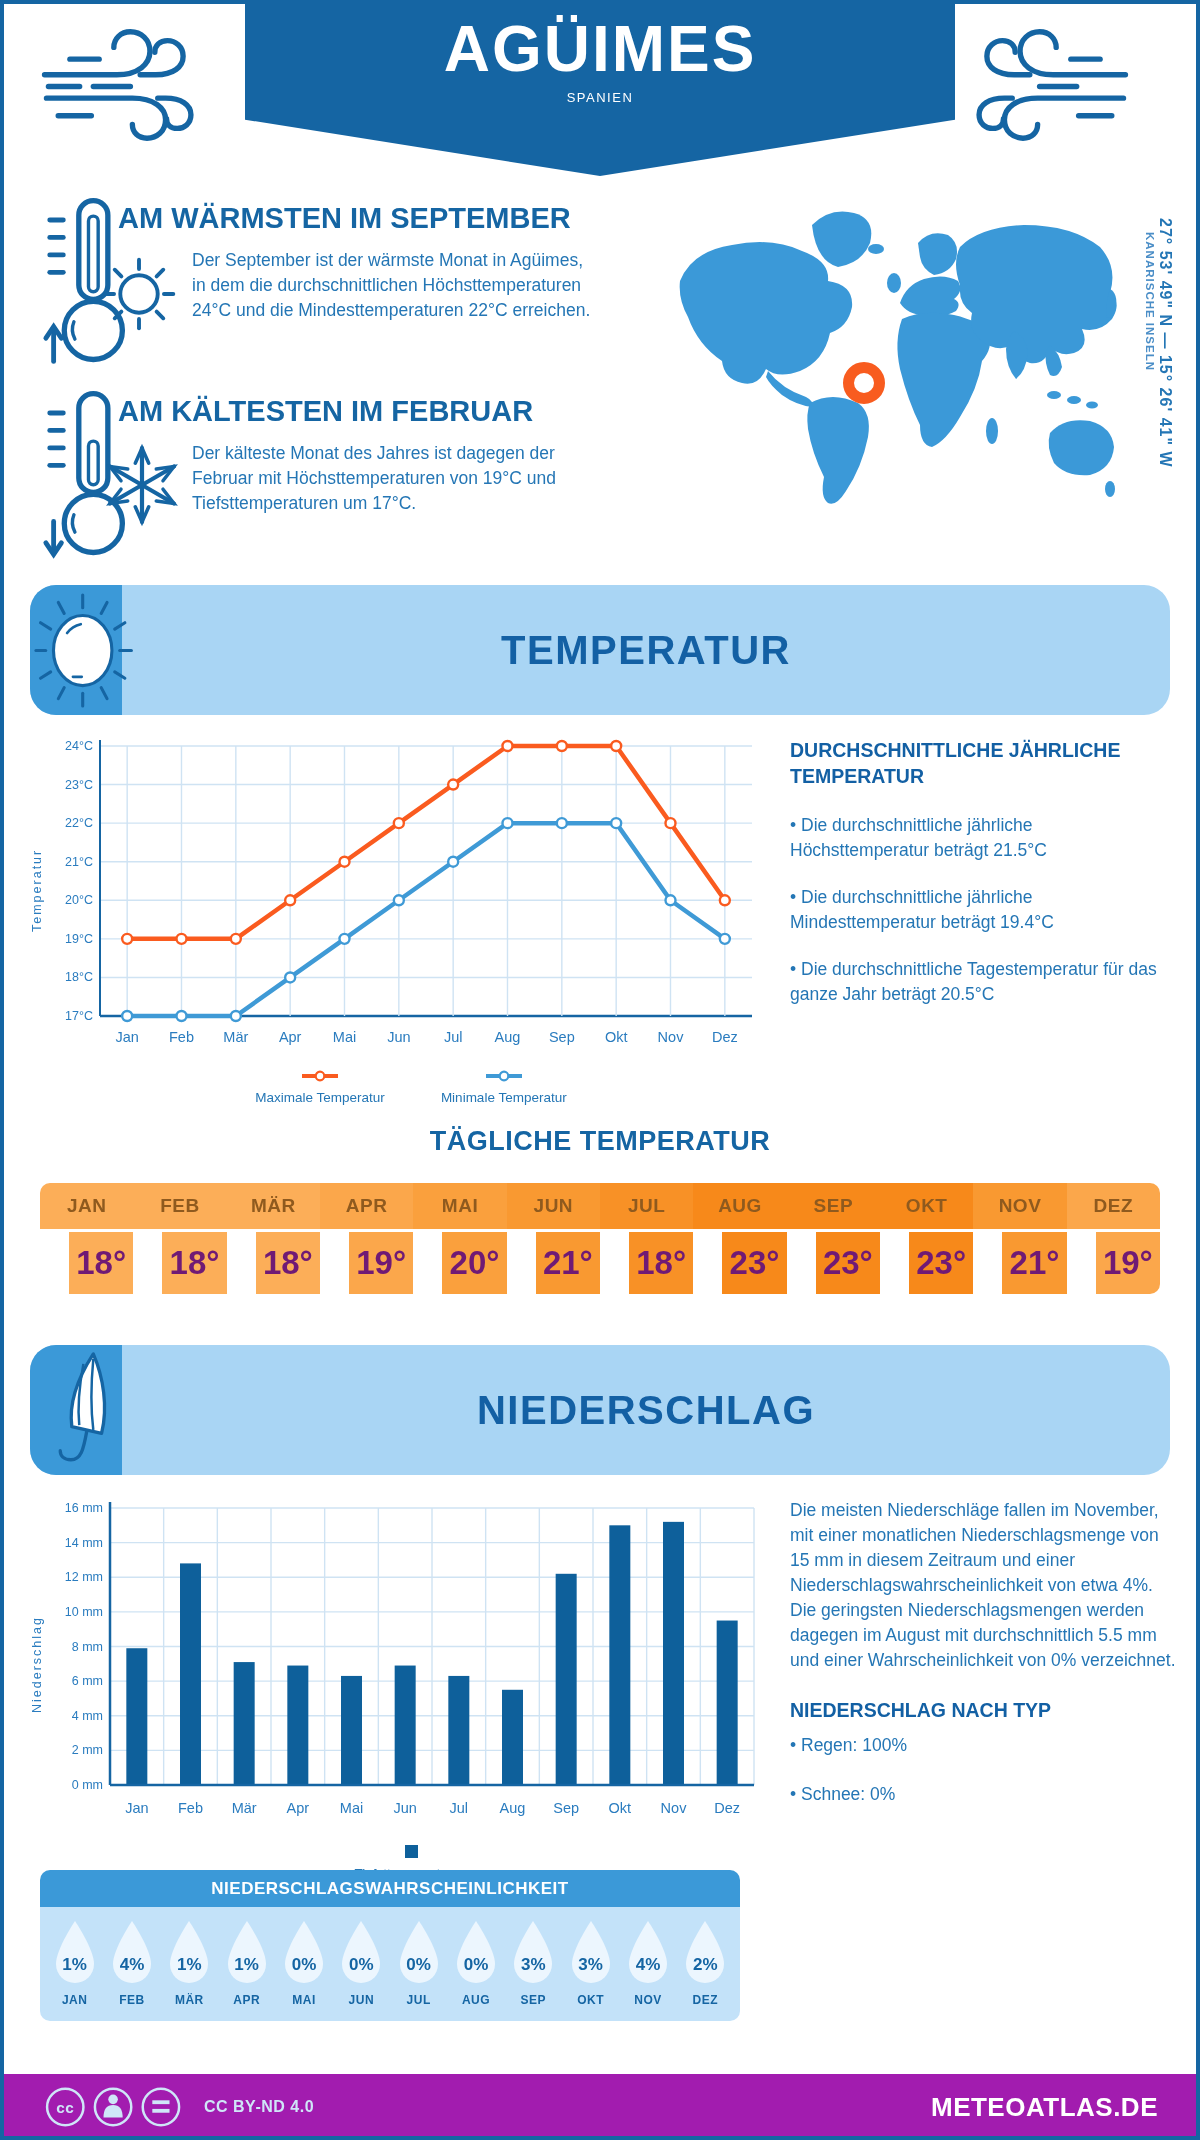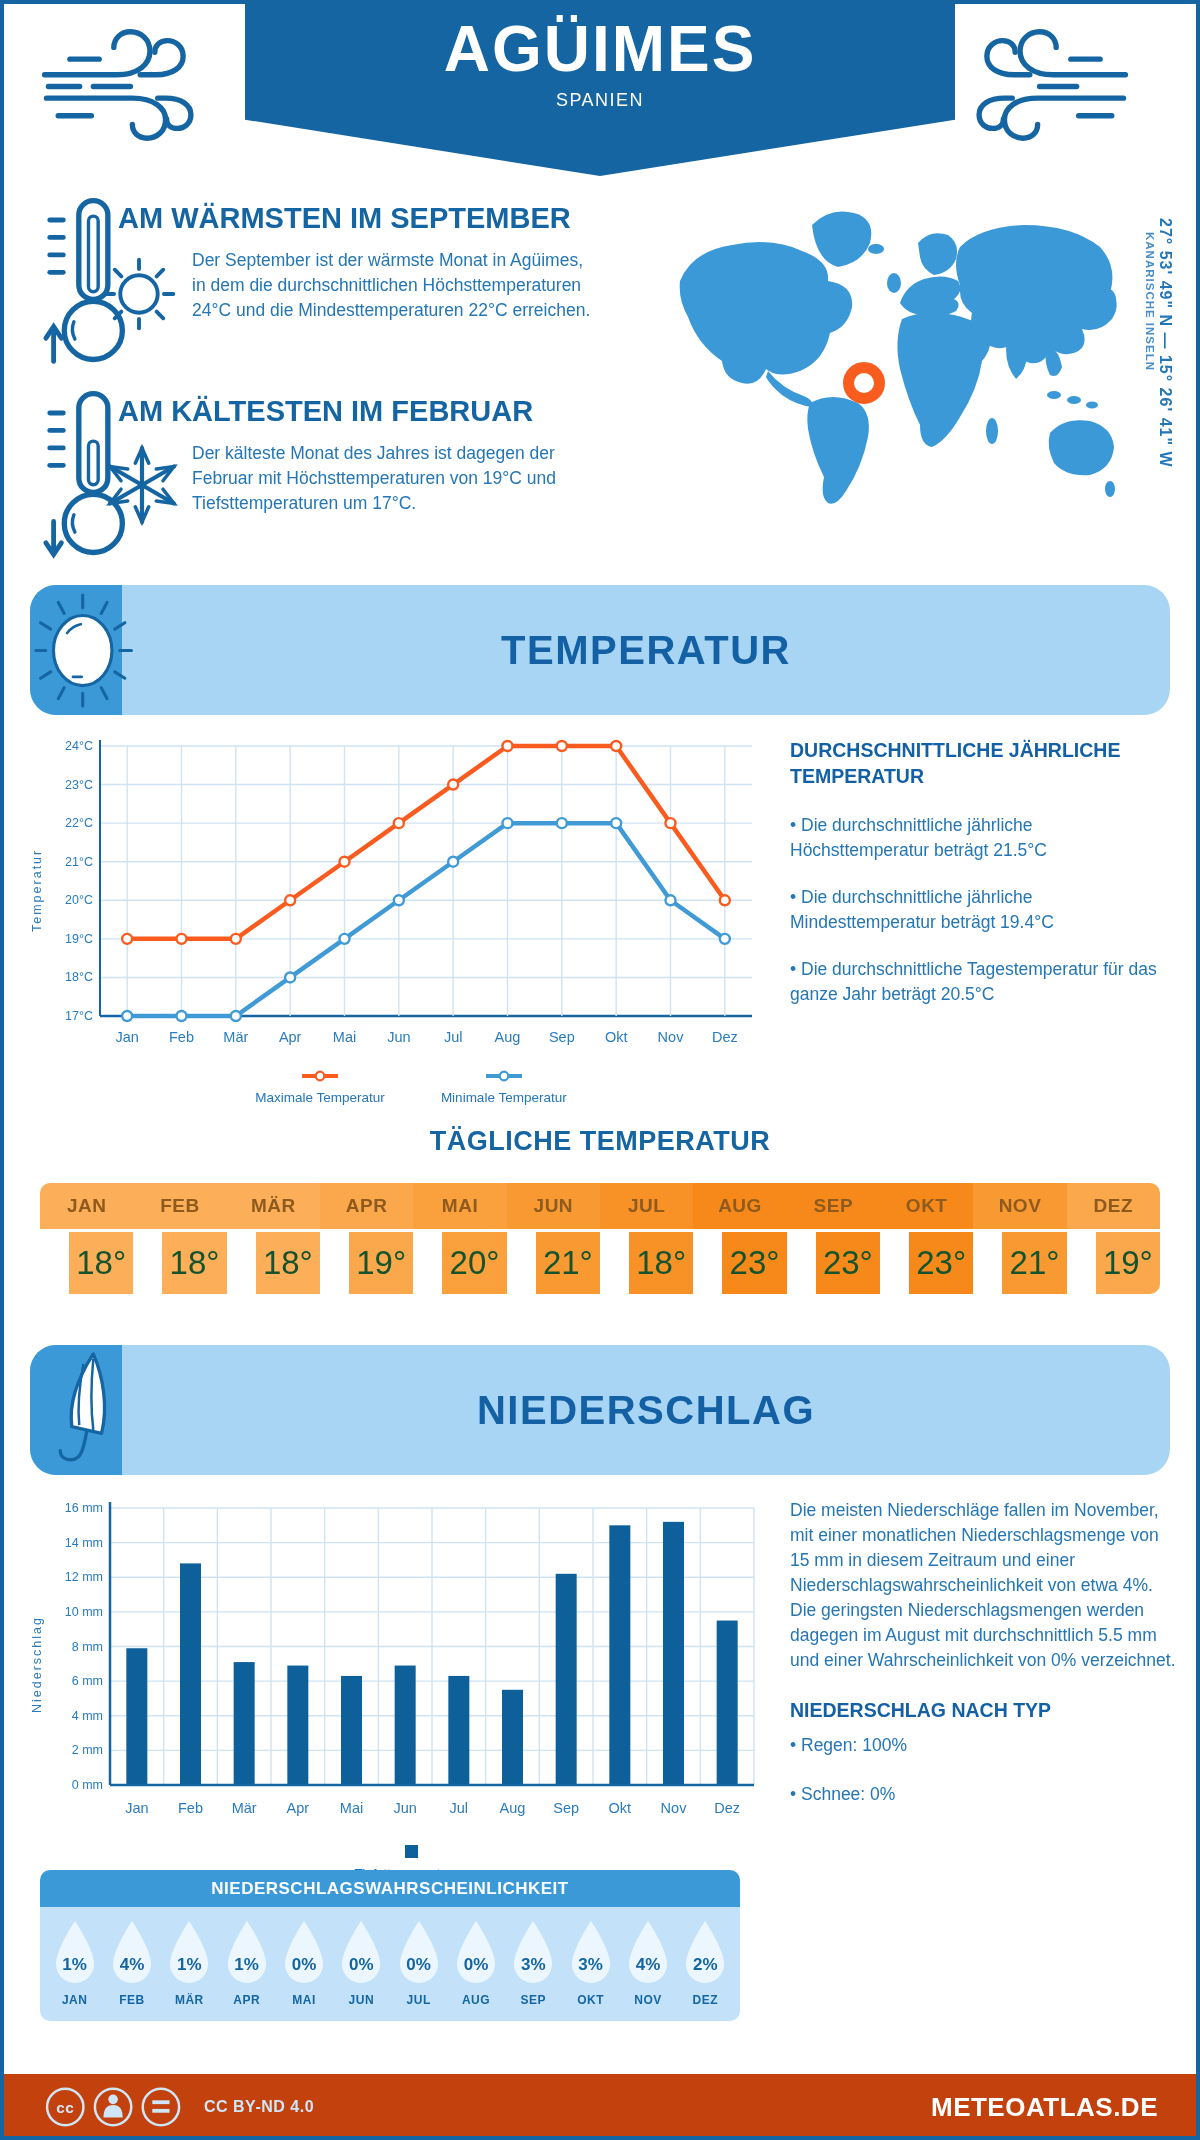--- a/index.html
+++ b/index.html
@@ -8,21 +8,21 @@
   .page-border{position:absolute;inset:0;border:4px solid #1565a3;pointer-events:none;z-index:60;}
   svg{font-family:"Liberation Sans",sans-serif;}
 
   
   .wind{position:absolute;top:24px;width:182px;height:122px;}
   .wind-left{left:36px;}
   .wind-right{left:952px;transform:scaleX(-1);}
   .banner{position:absolute;left:245px;top:0;width:710px;height:176px;background:#1565a3;
           clip-path:polygon(0 0,100% 0,100% 68%,50% 100%,0 68%);text-align:center;color:#fff;z-index:5;}
   .banner .title{margin-top:12px;font-size:64px;font-weight:700;letter-spacing:2px;line-height:74px;}
-  .banner .subtitle{font-size:18px;letter-spacing:1.5px;margin-top:4px;}
+  .banner .subtitle{font-size:13px;letter-spacing:1.5px;margin-top:4px;}
 
   
   .intro{position:absolute;left:0;width:660px;height:180px;}
   #intro-warm{top:190px;}
   #intro-cold{top:383px;}
   .intro h2{position:absolute;left:118px;top:12px;margin:0;font-size:29px;font-weight:700;color:#1565a3;}
   .intro p{position:absolute;left:192px;top:58px;width:402px;margin:0;font-size:17.5px;line-height:25px;color:#2476b5;}
   .icon-thermo{position:absolute;left:42px;top:4px;}
   .icon-aux{position:absolute;left:100px;top:52px;}
 
@@ -64,35 +64,35 @@
   .by-type-item{margin:0 0 6px 0;}
 
   
   .daily-title{position:absolute;left:0;width:100%;top:1126px;text-align:center;font-size:27px;
                font-weight:700;color:#1565a3;letter-spacing:0.5px;}
   .daily-table{position:absolute;left:40px;top:1183px;width:1120px;display:grid;
                grid-template-columns:repeat(12,1fr);border-radius:10px;overflow:hidden;}
   .daily-head{height:46px;display:flex;align-items:center;justify-content:center;font-size:19px;
               font-weight:700;color:#8f5a1e;border-bottom:3px solid #fff;letter-spacing:0.5px;}
   .daily-val{height:62px;display:flex;align-items:center;justify-content:center;font-size:33px;
-             font-weight:400;color:#14532d;margin-left:29px;}
+             font-weight:700;color:#701a75;margin-left:29px;}
 
   
   .prob{position:absolute;left:40px;top:1870px;width:700px;border-radius:10px;overflow:hidden;}
   .prob-header{height:37px;background:#3b99d8;color:#fff;display:flex;align-items:center;
                justify-content:center;font-size:17px;font-weight:700;letter-spacing:0.5px;}
   .prob-body{background:#c3e2f9;display:grid;grid-template-columns:repeat(12,1fr);padding:12px 6px 14px;}
   .drop-col{display:flex;flex-direction:column;align-items:center;gap:6px;}
   .drop-wrap{position:relative;width:46px;height:68px;}
   .drop-wrap svg{position:absolute;inset:0;}
   .drop-val{position:absolute;left:0;right:0;top:36px;text-align:center;font-size:17px;font-weight:700;color:#1565a3;}
   .drop-month{font-size:12px;font-weight:700;color:#1565a3;letter-spacing:0.5px;}
 
   
-  .footer{position:absolute;left:0;top:2074px;width:1200px;height:66px;background:#c2410c;
+  .footer{position:absolute;left:0;top:2074px;width:1200px;height:66px;background:#a21caf;
           display:flex;align-items:center;justify-content:space-between;padding:0 42px;box-sizing:border-box;}
   .footer-left{display:flex;align-items:center;gap:16px;color:#cfe6f8;font-weight:700;font-size:16px;letter-spacing:0.5px;}
   .footer-site{color:#fff;font-weight:700;font-size:26px;letter-spacing:0.5px;}
 </style>
 </head>
 <body>
 
 <div class="page">
 
   <svg class="wind wind-left" viewBox="0 0 185 125">

